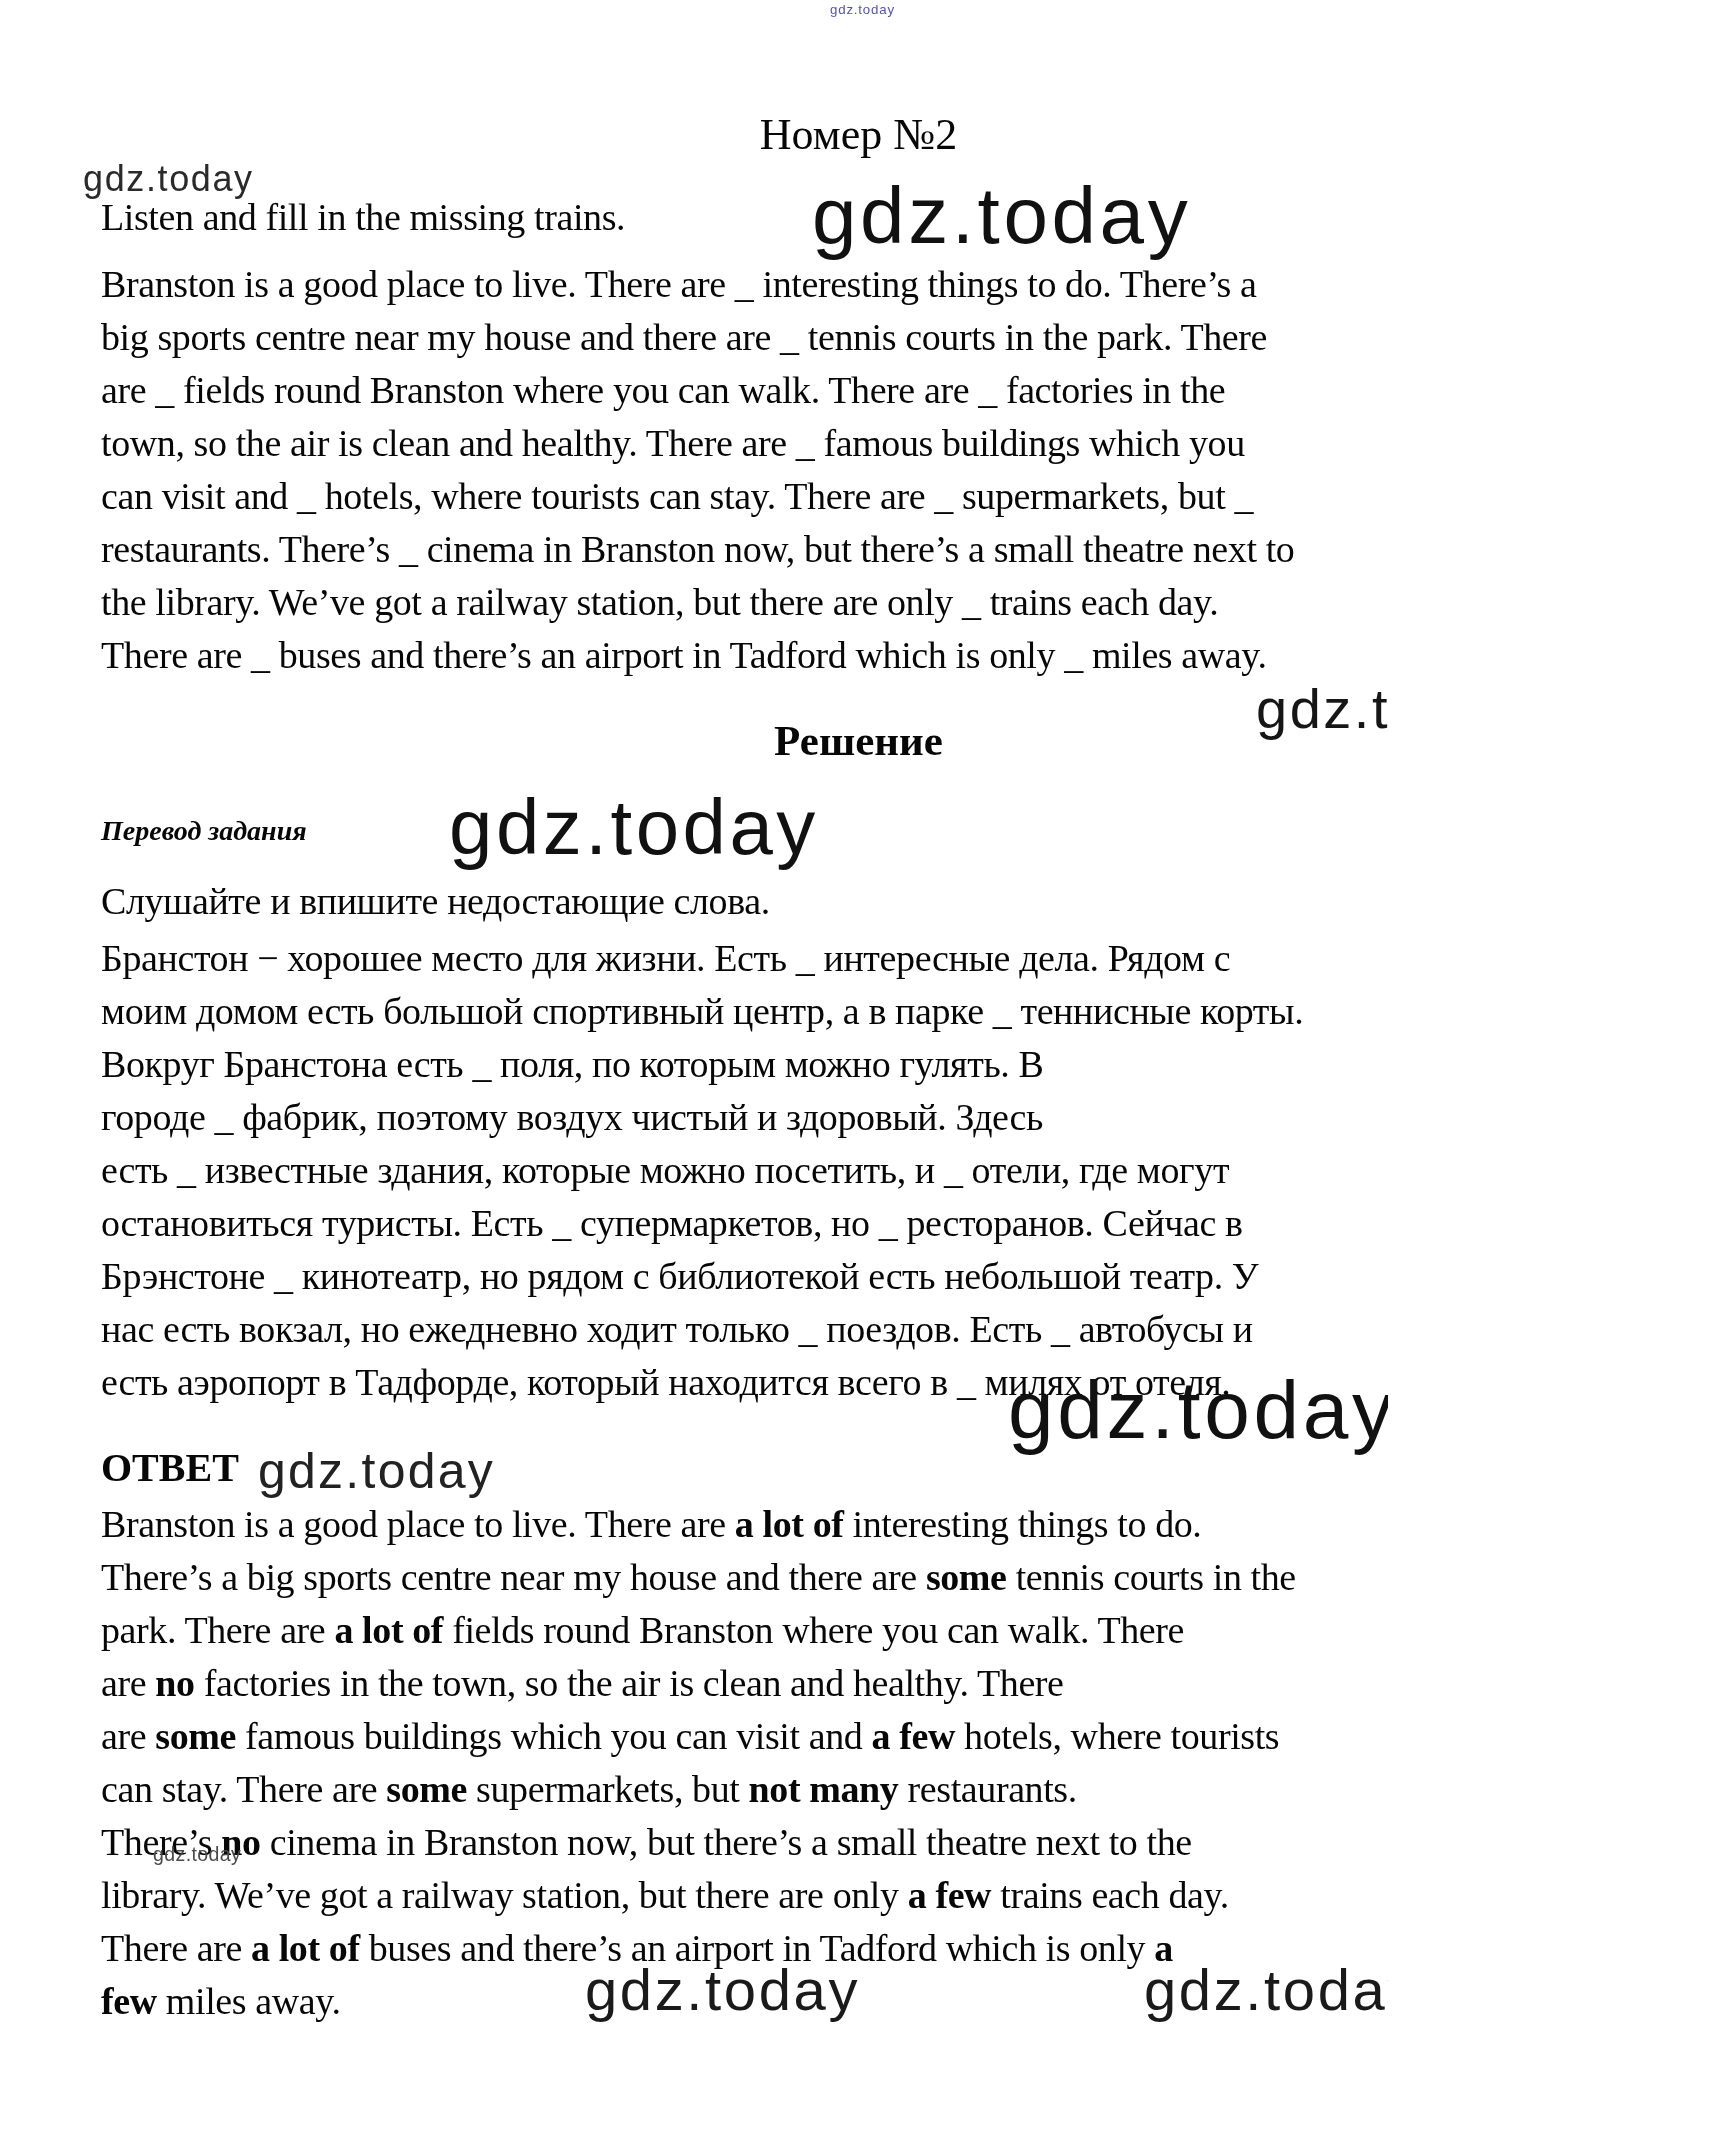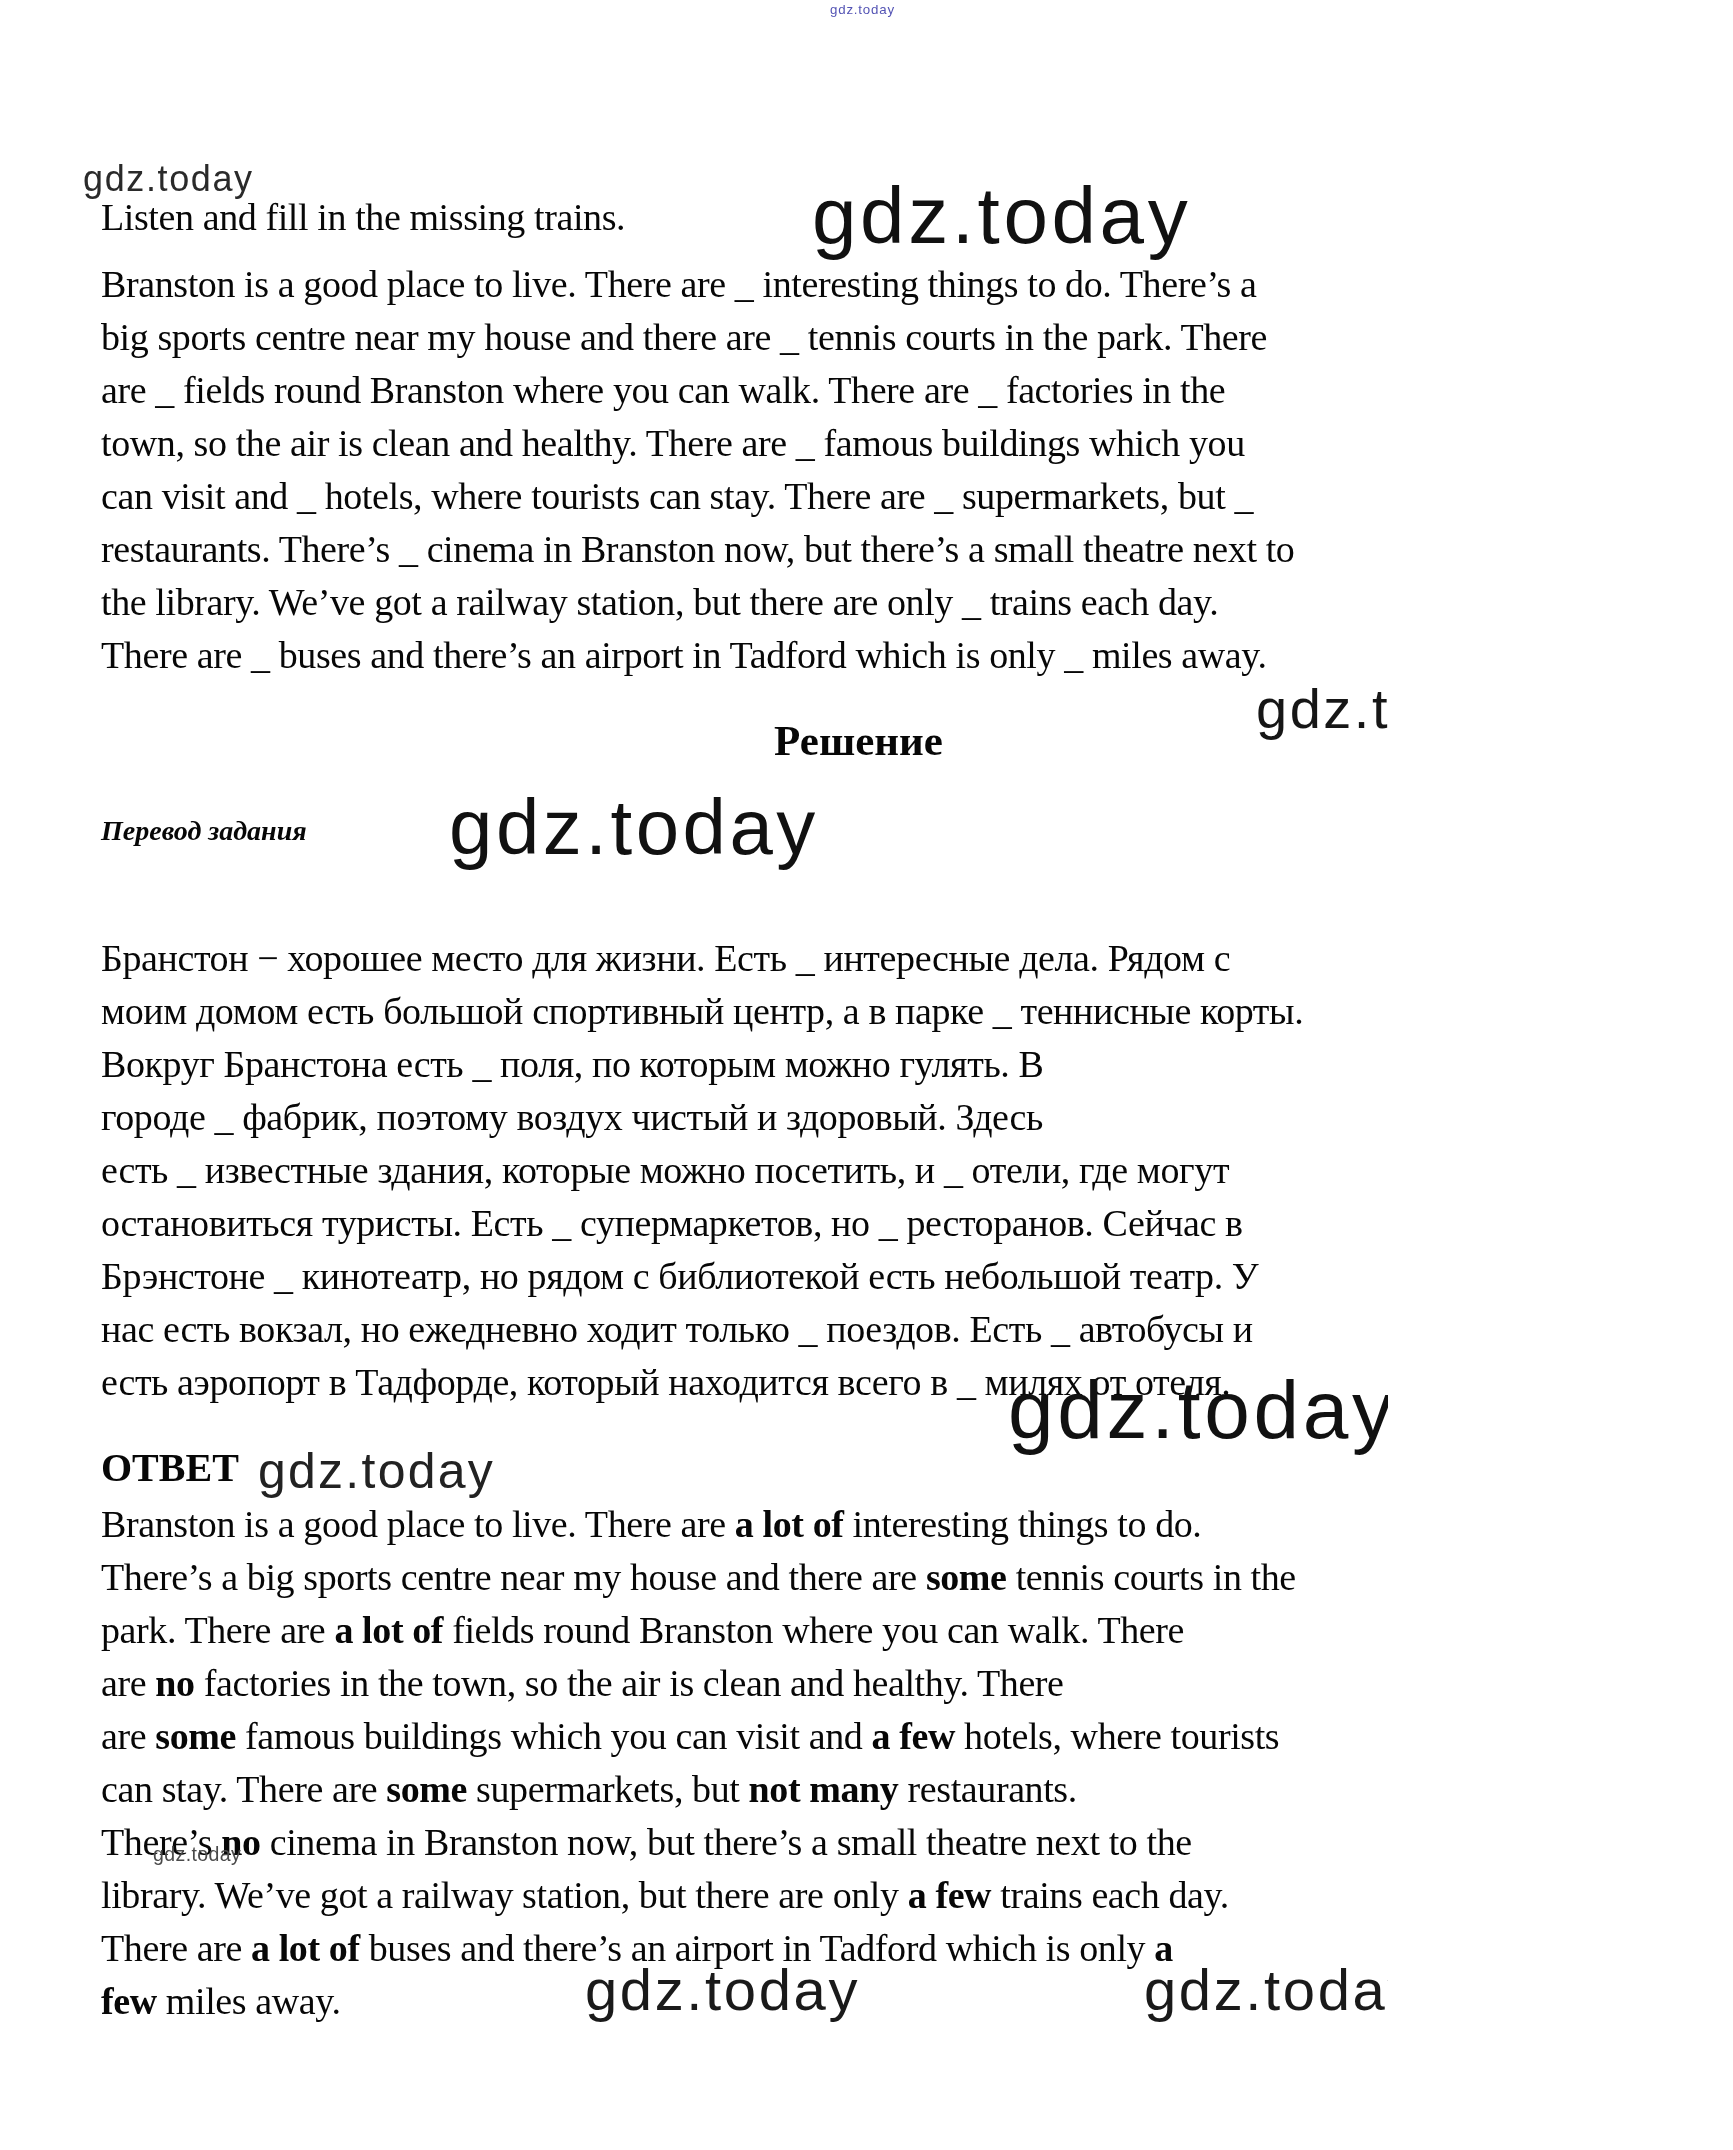--- a/index.html
+++ b/index.html
@@ -55,20 +55,21 @@
   .wm-tiny-gray{font-size:19.5px; color:#4a4a4a; letter-spacing:0.4px;}
   .wm-bottom{font-size:58px; color:#1a1a1a;}
 </style>
 </head>
 <body>
 
 <div class="page">
 
   <div class="wm wm-top" style="left:830px; top:2.3px;">gdz.today</div>
 
+  <div class="heading-center serif" style="top:109px;">Номер №2</div>
 
   <div class="wm wm-small-left" style="left:83px; top:158px;">gdz.today</div>
 
   <div class="serif" style="position:absolute; left:101px; top:195px; font-size:38px; letter-spacing:-0.4px;">Listen and fill in the missing trains.</div>
 
   <div class="wm wm-xl" style="left:812px; top:170px;">gdz.today</div>
 
   <div class="para serif" style="left:101px; top:258px;">Branston is a good place to live. There are _ interesting things to do. There’s a
 big sports centre near my house and there are _ tennis courts in the park. There
 are _ fields round Branston where you can walk. There are _ factories in the
@@ -79,20 +80,21 @@
 There are _ buses and there’s an airport in Tadford which is only _ miles away.</div>
 
   <div class="wm wm-right" style="left:1256px; top:676px;">gdz.today</div>
 
   <div class="heading-center serif" style="top:716px; font-size:43px;font-weight:bold;">Решение</div>
 
   <div class="serif bold italic" style="position:absolute; left:101px; top:815px; font-size:28px;">Перевод задания</div>
 
   <div class="wm wm-translation" style="left:449px; top:782px;">gdz.today</div>
 
+  <div class="serif" style="position:absolute; left:101px; top:879px; font-size:38px; letter-spacing:-0.4px;">Слушайте и впишите недостающие слова.</div>
 
   <div class="para serif" style="left:101px; top:932px;">Бранстон − хорошее место для жизни. Есть _ интересные дела. Рядом с
 моим домом есть большой спортивный центр, а в парке _ теннисные корты.
 Вокруг Бранстона есть _ поля, по которым можно гулять. В
 городе _ фабрик, поэтому воздух чистый и здоровый. Здесь
 есть _ известные здания, которые можно посетить, и _ отели, где могут
 остановиться туристы. Есть _ супермаркетов, но _ ресторанов. Сейчас в
 Брэнстоне _ кинотеатр, но рядом с библиотекой есть небольшой театр. У
 нас есть вокзал, но ежедневно ходит только _ поездов. Есть _ автобусы и
 есть аэропорт в Тадфорде, который находится всего в _ милях от отеля.</div>

